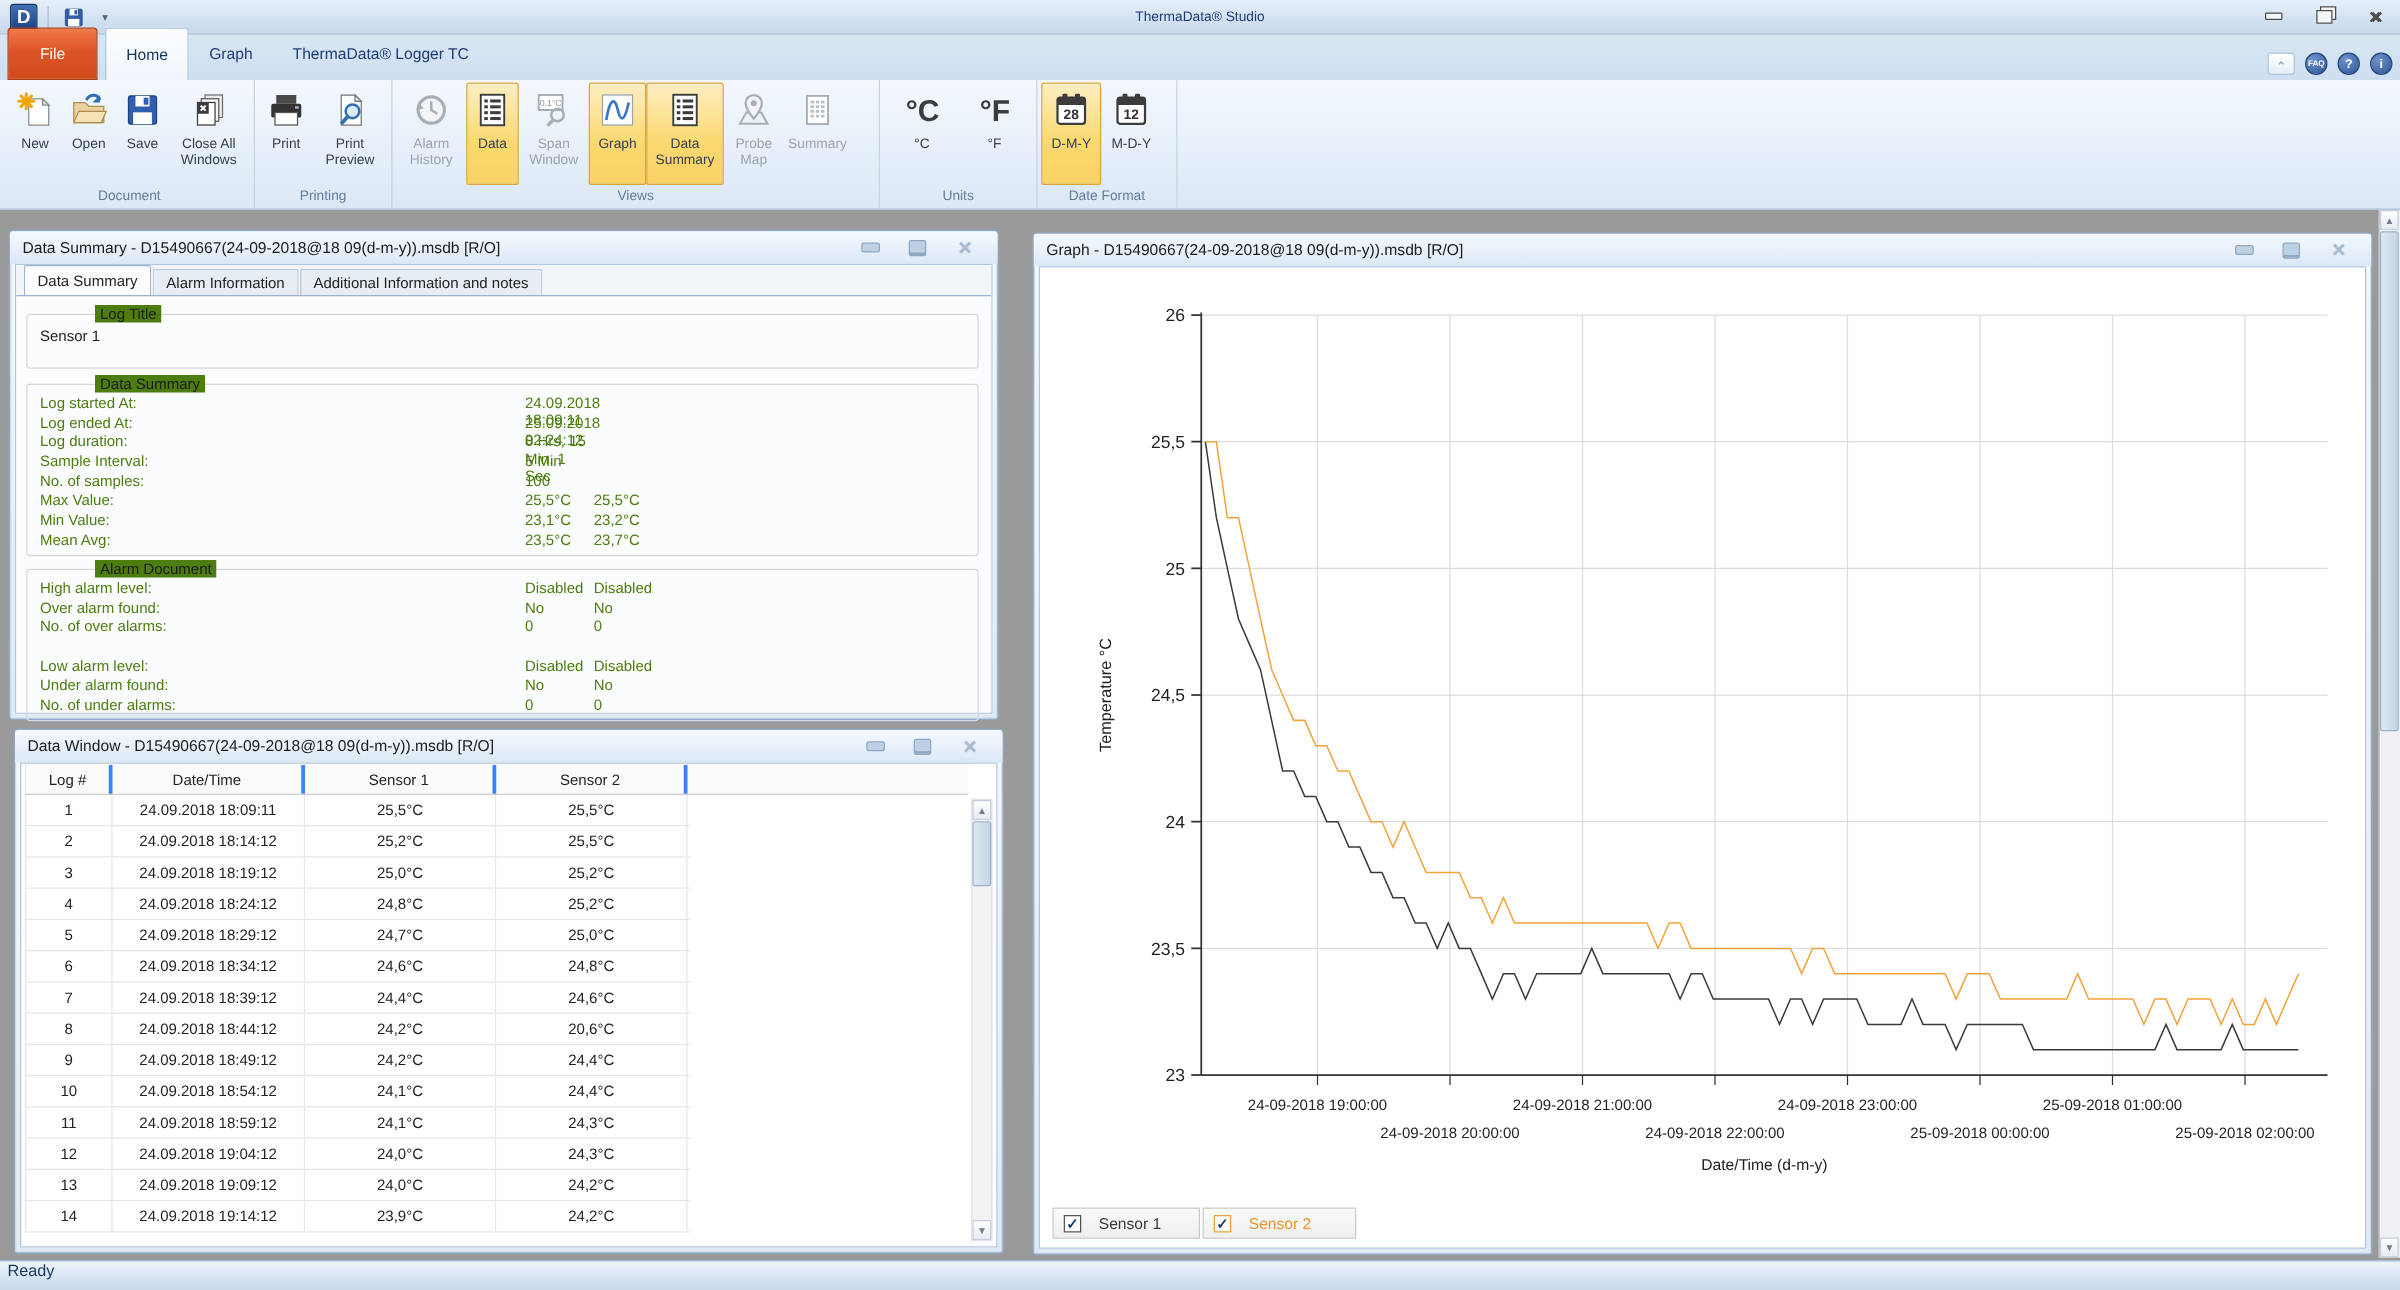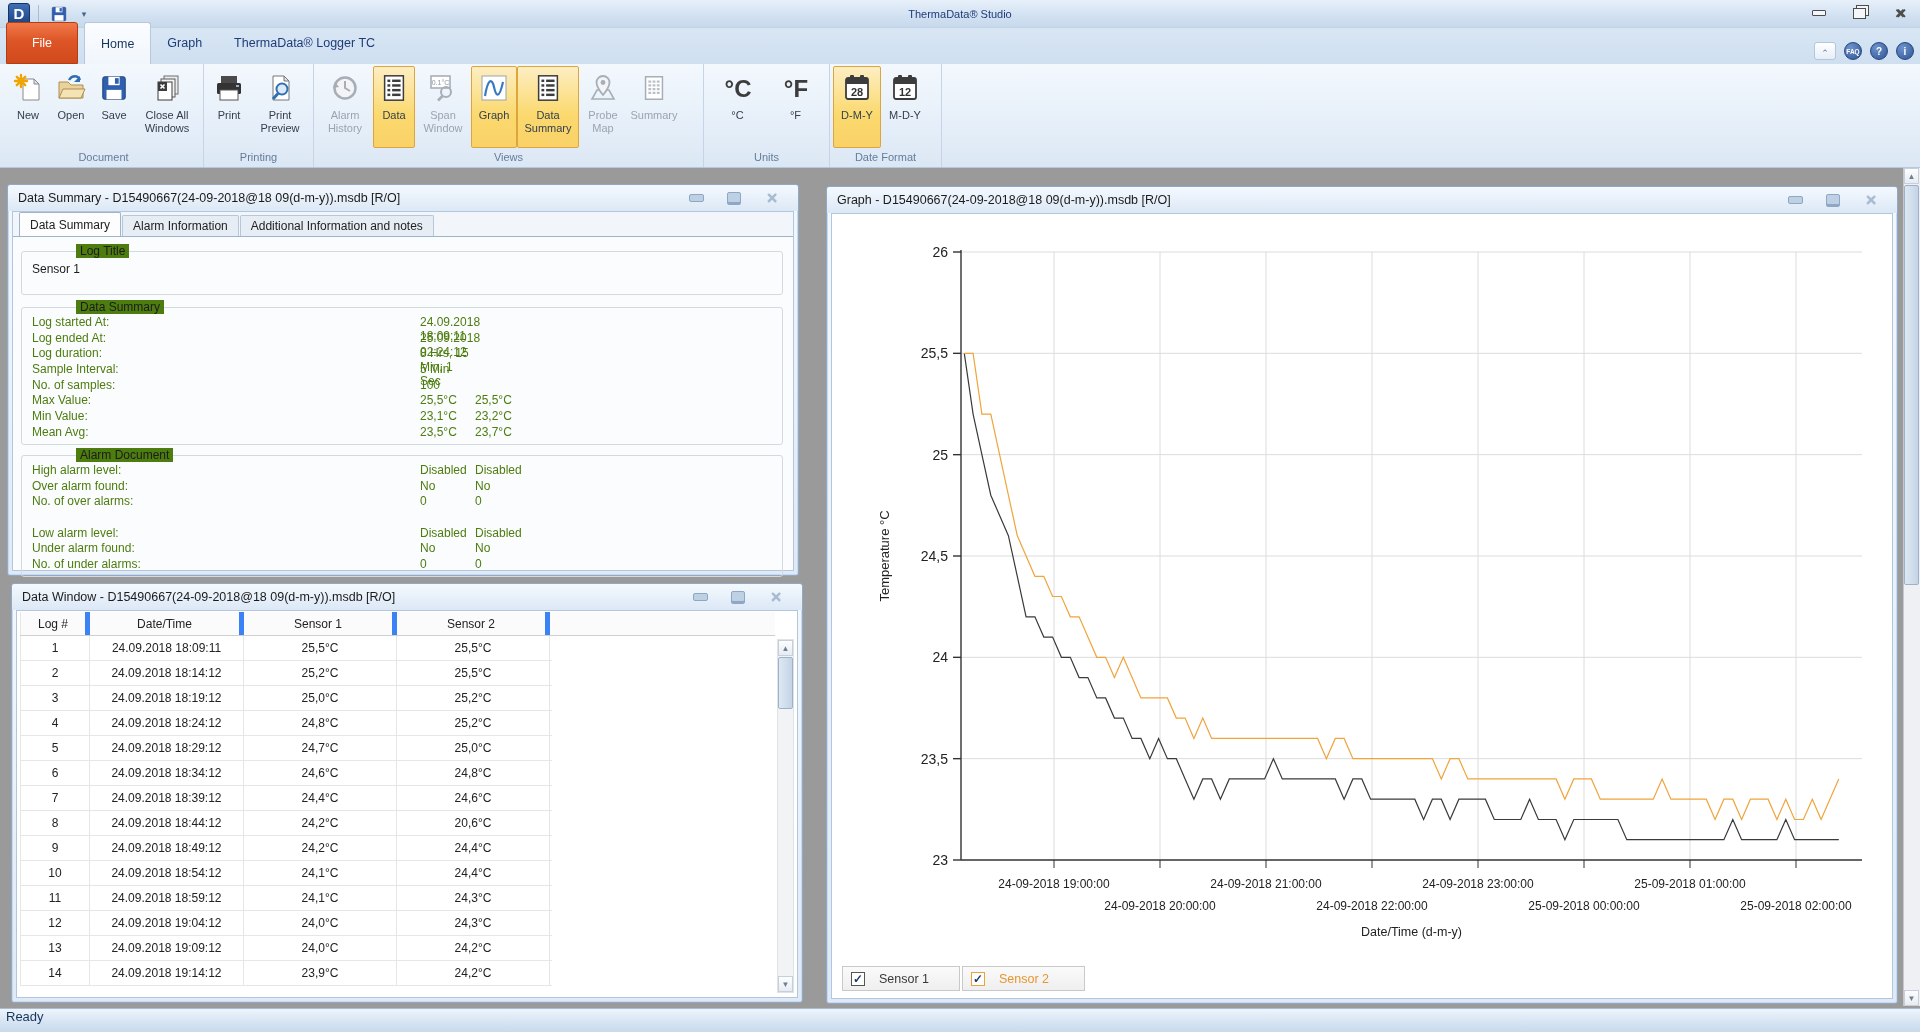--- a/index.html
+++ b/index.html
@@ -81,21 +81,21 @@
   .srow .v1{width:55px;}
   .srow .v2{width:90px;}
 
   
   .dw-win{left:11px;top:415px;width:792px;height:420px;}
   .dtable{position:absolute;left:3px;top:1px;right:22px;bottom:1px;background:#fff;overflow:hidden;}
   .trow{display:flex;height:25px;align-items:center;}
   .trow.head{height:24px;background:#fbfbfc;border-bottom:1px solid #cfcfcf;color:#333;}
   .trow .c{height:100%;display:flex;align-items:center;justify-content:center;font-size:12px;color:#222;
     border-right:1px solid #e6e6e6;}
-  .trow.head .c{border-right:5px solid #3b82f6;}
+  .trow.head .c{border-right:3px solid #3b82f6;}
   .trow .c0{width:70px;border-left:1px solid #e6e6e6;}
   .trow .c1{width:154px;}
   .trow .c2{width:153px;}
   .trow .c3{width:153px;}
   .trow.body{border-bottom:1px solid #e6e6e6;width:532px;}
   .scroll-v{position:absolute;top:28px;right:3px;bottom:4px;width:17px;background:#f2f3f5;border:1px solid #dfe2e6;}
   .sarrow{position:absolute;left:0;width:15px;height:16px;background:linear-gradient(#fdfdfd,#e8ecf2);
     border:1px solid #c6cfdb;display:flex;align-items:center;justify-content:center;font-size:8px;color:#6e7f94;}
   .sarrow.up{top:0;} .sarrow.down{bottom:0;}
   .sthumb{position:absolute;left:0;width:15px;background:linear-gradient(90deg,#dfe8f2,#c3d4e7);border:1px solid #9db2ca;border-radius:2px;}

